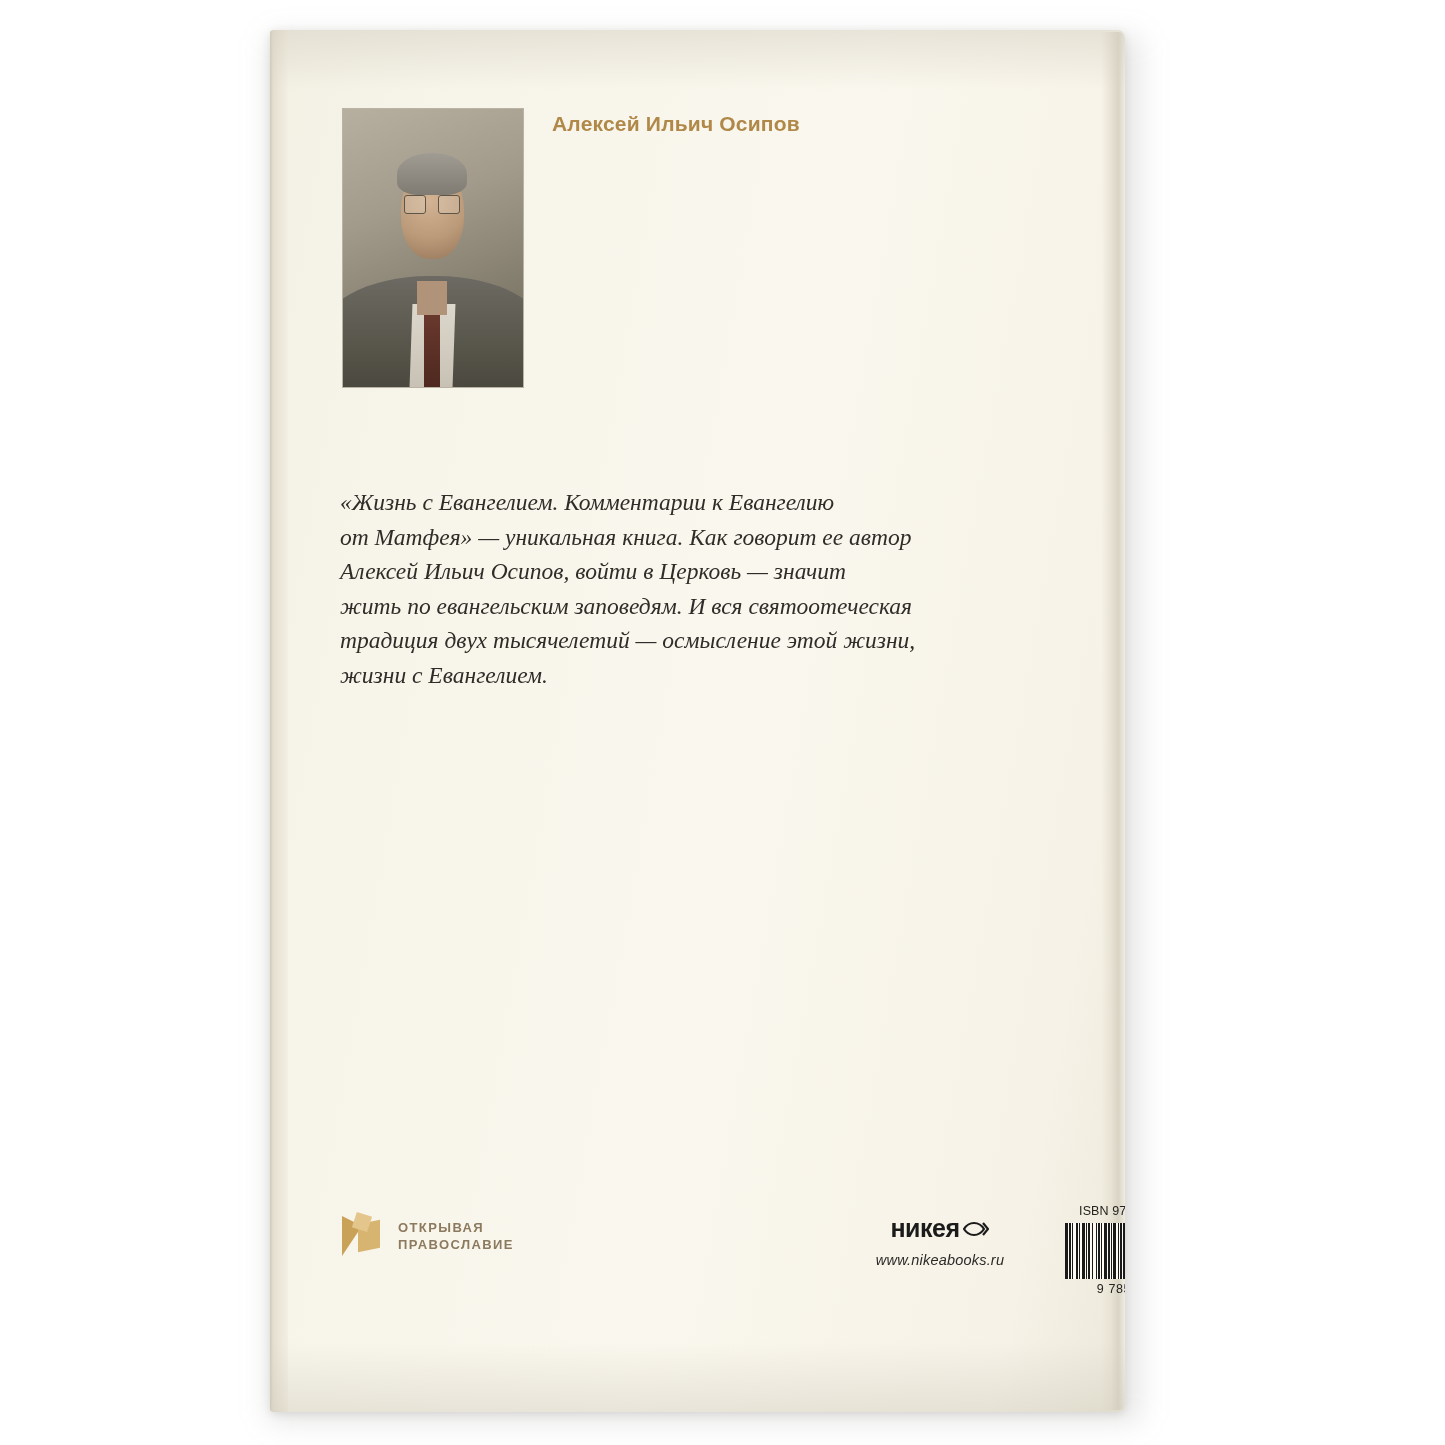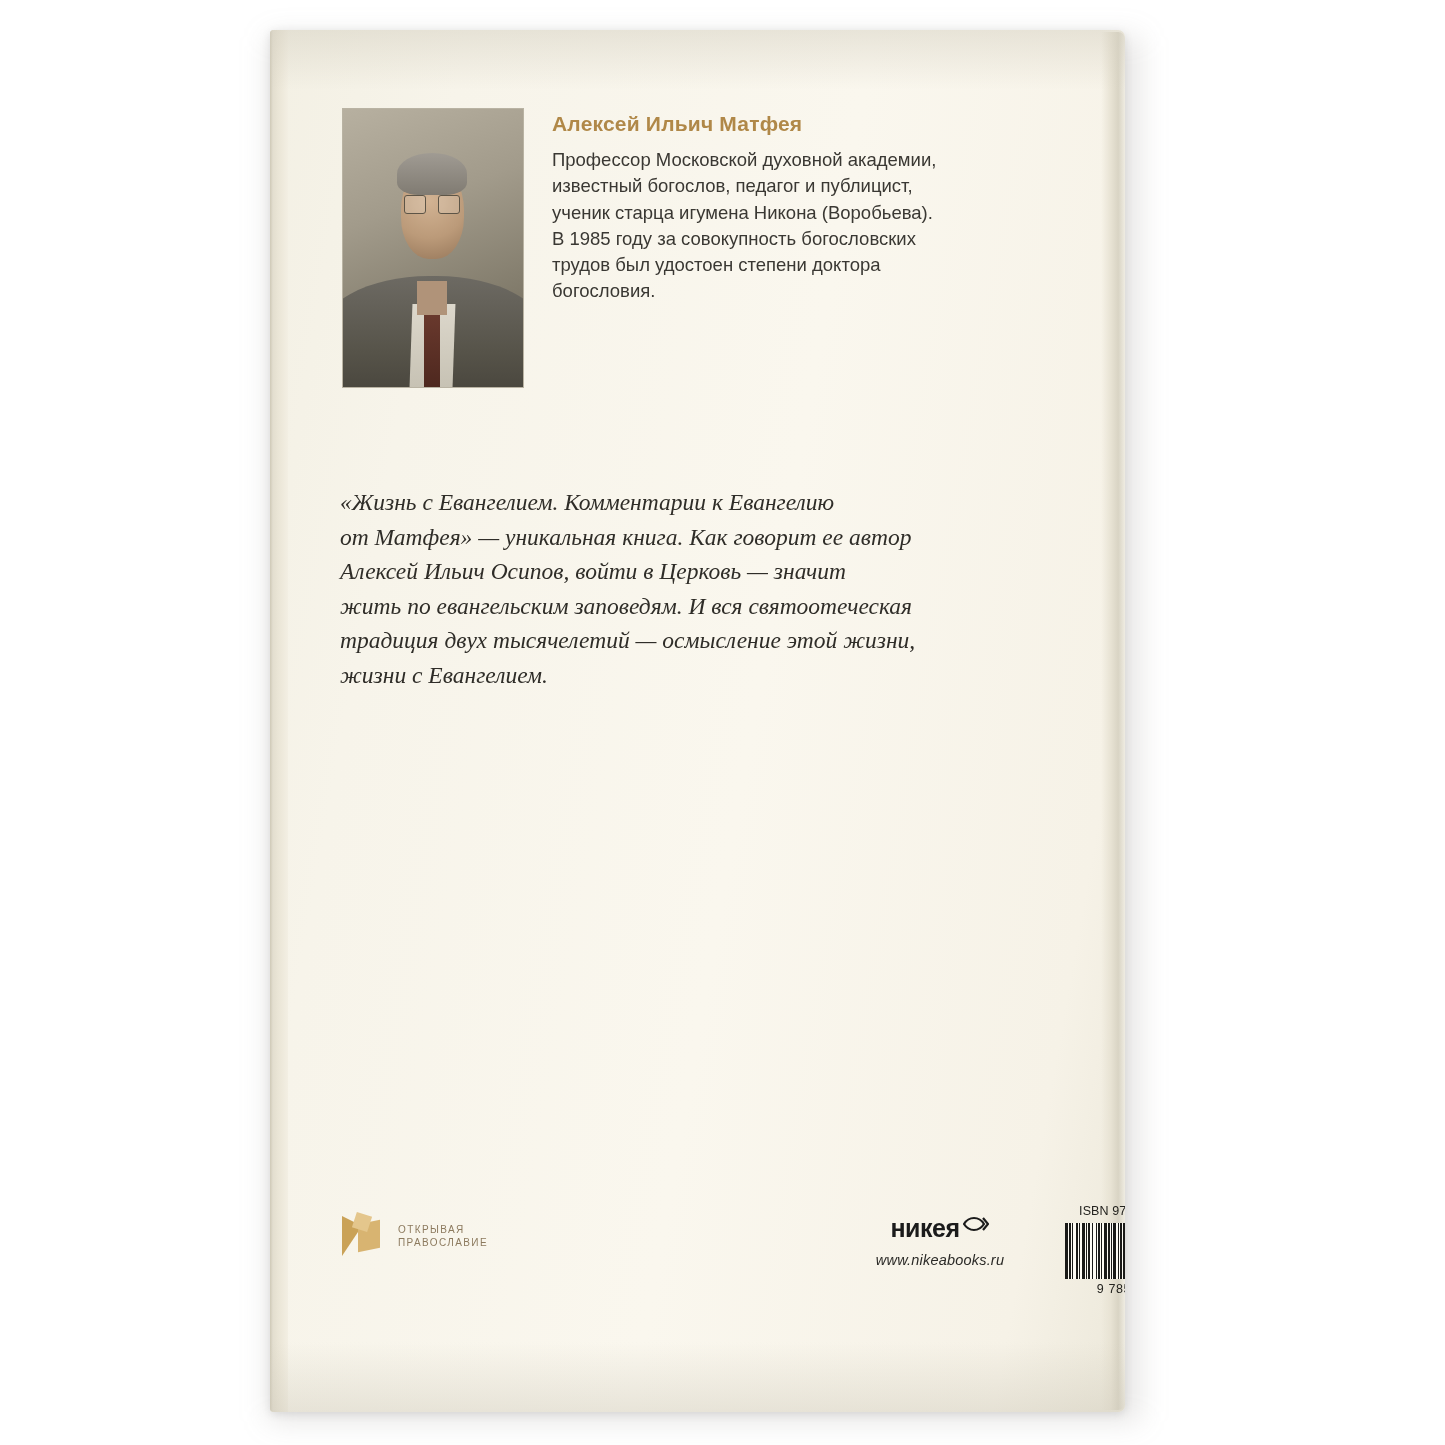--- a/index.html
+++ b/index.html
@@ -226,37 +226,38 @@
     transform: skewY(-12deg);
   }
   .imprint-mark .b3 {
     position: absolute; left: 12px; top: 2px;
     width: 16px; height: 16px;
     background: #e4c68c;
     transform: rotate(18deg);
   }
   .imprint-text {
     color: #8c7a5e;
-    font-size: 10px;
+    font-size: 13px;
     line-height: 1.34;
-    font-weight: normal;
+    font-weight: bold;
     letter-spacing: 1.4px;
     white-space: pre-line;
   }
 
   
   .publisher {
     position: absolute;
     left: 580px;
     top: 10px;
     text-align: center;
     width: 180px;
   }
   .publisher-logo {
     display: inline-flex;
+    align-items: center;
     gap: 4px;
   }
   .publisher-name {
     color: #1b1b1b;
     font-size: 25px;
     font-weight: bold;
     letter-spacing: -0.5px;
   }
   .fish-icon { display: block; }
   .publisher-url {
@@ -319,27 +320,21 @@
         <div class="ph-suit"></div>
         <div class="ph-shirt"></div>
         <div class="ph-tie"></div>
         <div class="ph-neck"></div>
         <div class="ph-head"></div>
         <div class="ph-hair"></div>
         <div class="ph-glass-l"></div>
         <div class="ph-glass-r"></div>
       </div>
       <div class="author-text">
-        <div class="author-name">Алексей Ильич Матфея</div>
-        <p class="author-bio">Профессор Московской духовной академии,
-известный богослов, педагог и публицист,
-ученик старца игумена Никона (Воробьева).
-В 1985 году за совокупность богословских
-трудов был удостоен степени доктора
-богословия.</p>
+        <div class="author-name">Алексей Ильич Осипов</div>
       </div>
     </div>
 
     <div class="annotation">
       <p>«Жизнь с Евангелием. Комментарии к Евангелию
 от Матфея» — уникальная книга. Как говорит ее автор
 Алексей Ильич Осипов, войти в Церковь — значит
 жить по евангельским заповедям. И вся святоотеческая
 традиция двух тысячелетий — осмысление этой жизни,
 жизни с Евангелием.</p>

